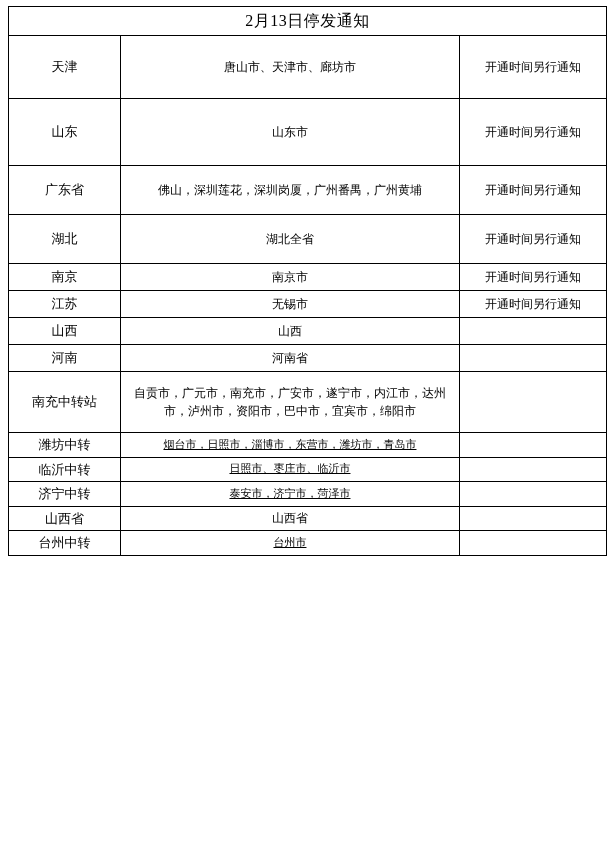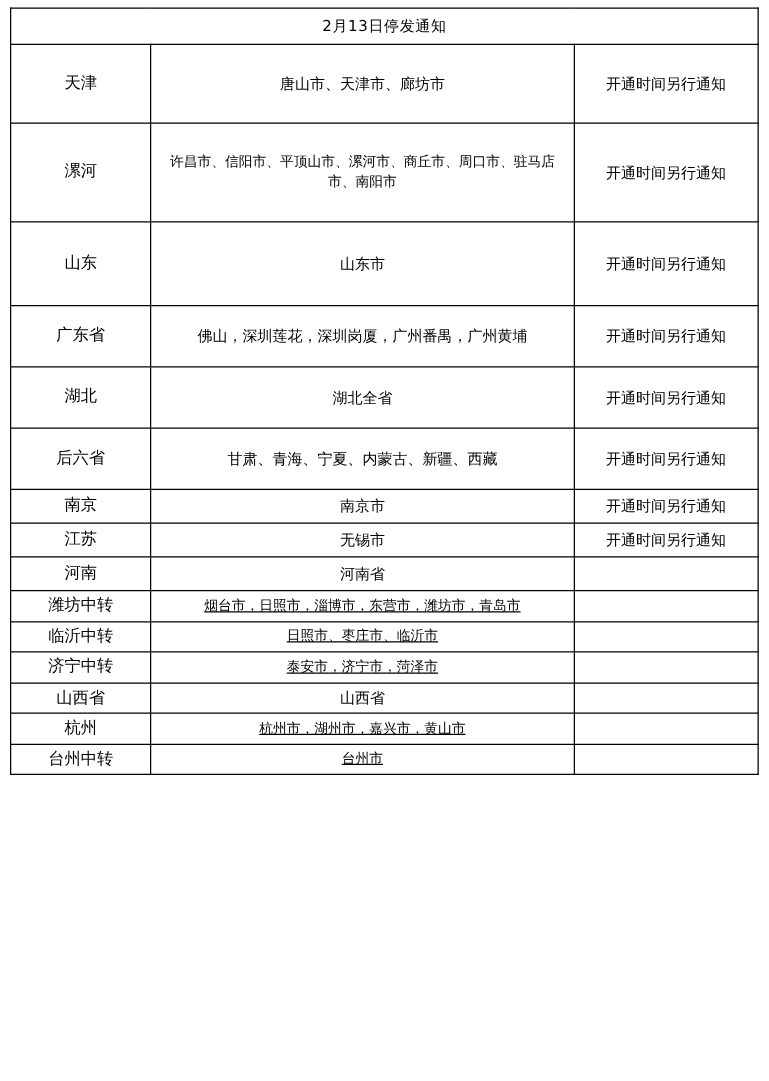--- a/index.html
+++ b/index.html
@@ -27,24 +27,25 @@
   table.notice td {
     border: 1px solid #000000;
     text-align: center;
     vertical-align: middle;
     color: #000;
     padding: 2px 4px;
     word-break: break-all;
     line-height: 1.5;
   }
   .title-cell {
-    font-size: 12px;
+    font-size: 16px;
     height: 24px;
     padding: 3px 0 4px 0;
     letter-spacing: 0.5px;
+    font-family: Liberation Serif, serif;
   }
   .col-a { width: 112px; }
   .col-b { width: 338px; }
   .col-c { width: 147px; }
 
   .region {
     font-size: 13px;
   }
   .cities {
     font-size: 12px;
@@ -83,58 +84,58 @@
       <tr>
         <td class="title-cell" colspan="3">2月13日停发通知</td>
       </tr>
     </tbody>
     <tbody id="rows-body">
         <tr class="h-mid">
           <td class="region h-mid">天津</td>
           <td class="cities ">唐山市、天津市、廊坊市</td>
           <td class="status">开通时间另行通知</td>
         </tr>
-        <tr class="h-big">
-          <td class="region h-big">漯河</td>
-          <td class="cities small ">许昌市、信阳市、平顶山市、漯河市、商丘市、周口市、驻马店市、南阳市</td>
-          <td class="status">开通时间另行通知</td>
-        </tr>
         <tr class="h-xbig">
           <td class="region h-xbig">山东</td>
           <td class="cities ">山东市</td>
           <td class="status">开通时间另行通知</td>
         </tr>
         <tr class="h-norm">
           <td class="region h-norm">广东省</td>
           <td class="cities ">佛山，深圳莲花，深圳岗厦，广州番禺，广州黄埔</td>
           <td class="status">开通时间另行通知</td>
         </tr>
         <tr class="h-norm">
           <td class="region h-norm">湖北</td>
           <td class="cities ">湖北全省</td>
           <td class="status">开通时间另行通知</td>
         </tr>
-        <tr class="h-norm">
-          <td class="region h-norm">后六省</td>
-          <td class="cities ">甘肃、青海、宁夏、内蒙古、新疆、西藏</td>
-          <td class="status">开通时间另行通知</td>
-        </tr>
         <tr class="h-small">
           <td class="region h-small">南京</td>
           <td class="cities ">南京市</td>
           <td class="status">开通时间另行通知</td>
         </tr>
         <tr class="h-small">
           <td class="region h-small">江苏</td>
           <td class="cities ">无锡市</td>
           <td class="status">开通时间另行通知</td>
         </tr>
         <tr class="h-small">
+          <td class="region h-small">山西</td>
+          <td class="cities ">山西</td>
+          <td class="status"></td>
+        </tr>
+        <tr class="h-small">
           <td class="region h-small">河南</td>
           <td class="cities ">河南省</td>
+          <td class="status"></td>
+        </tr>
+        <tr class="h-trans">
+          <td class="region h-trans">南充中转站</td>
+          <td class="cities ">自贡市，广元市，南充市，广安市，遂宁市，内江市，达州市，泸州市，资阳市，巴中市，宜宾市，绵阳市</td>
           <td class="status"></td>
         </tr>
         <tr class="h-xsmall">
           <td class="region h-xsmall">潍坊中转</td>
           <td class="cities small left">烟台市，日照市，淄博市，东营市，潍坊市，青岛市</td>
           <td class="status"></td>
         </tr>
         <tr class="h-xsmall">
           <td class="region h-xsmall">临沂中转</td>
           <td class="cities small left">日照市、枣庄市、临沂市</td>
@@ -144,24 +145,19 @@
           <td class="region h-xsmall">济宁中转</td>
           <td class="cities small left">泰安市，济宁市，菏泽市</td>
           <td class="status"></td>
         </tr>
         <tr class="h-xsmall">
           <td class="region h-xsmall">山西省</td>
           <td class="cities ">山西省</td>
           <td class="status"></td>
         </tr>
         <tr class="h-xsmall">
-          <td class="region h-xsmall">杭州</td>
-          <td class="cities small left">杭州市，湖州市，嘉兴市，黄山市</td>
-          <td class="status"></td>
-        </tr>
-        <tr class="h-xsmall">
           <td class="region h-xsmall">台州中转</td>
           <td class="cities small left">台州市</td>
           <td class="status"></td>
         </tr>
       </tbody>
   </table>
 </div>
 
 </body></html>

